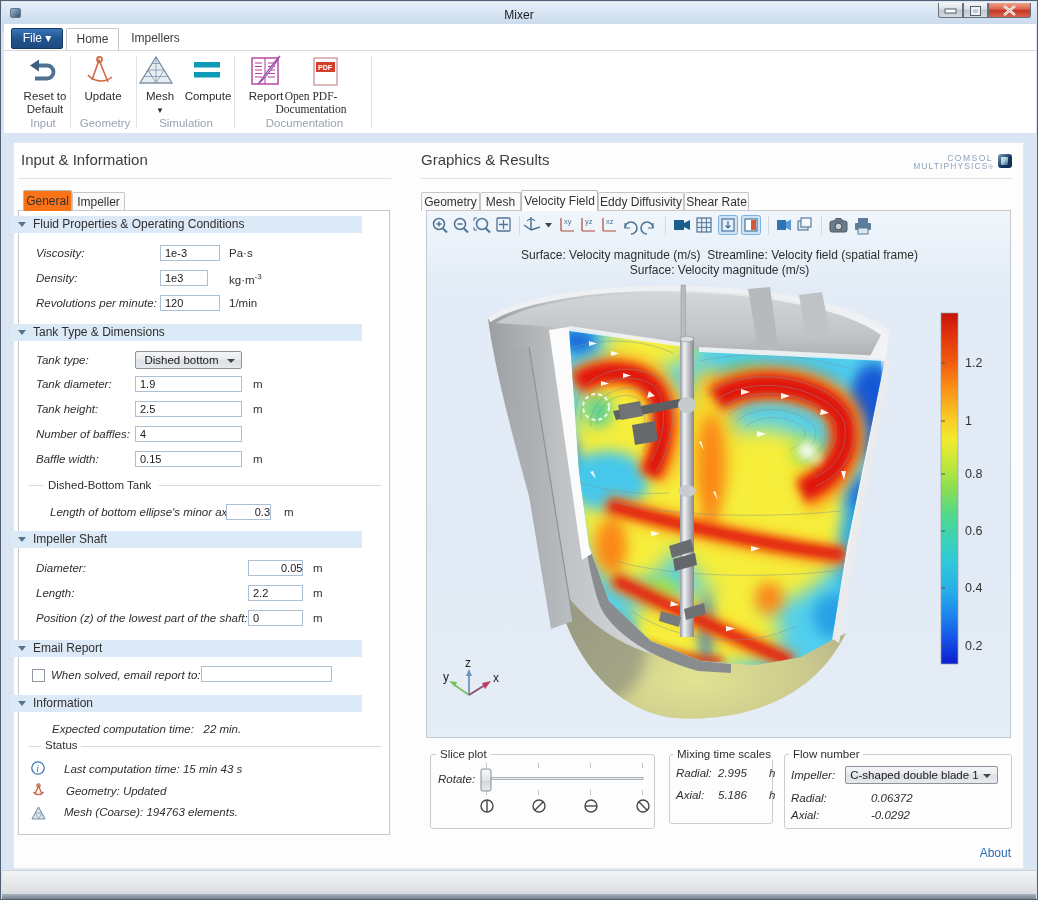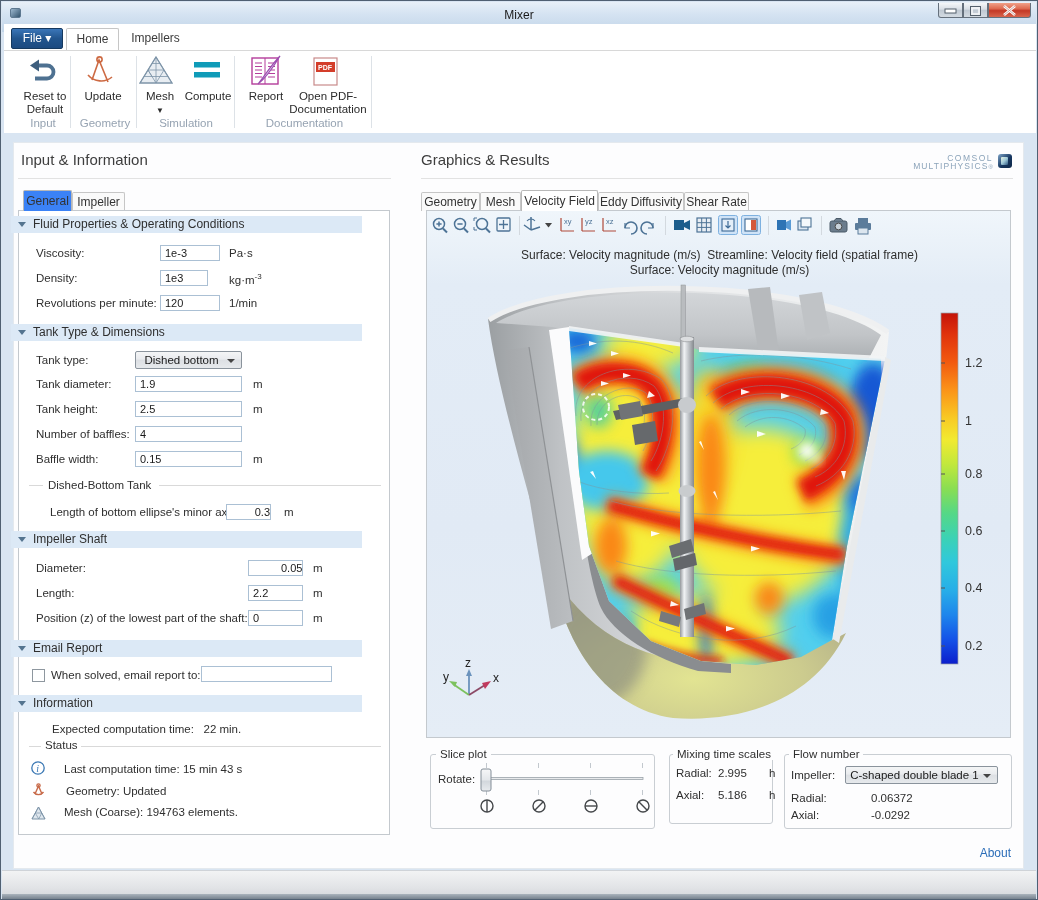--- a/index.html
+++ b/index.html
@@ -40,21 +40,21 @@
 .h1 { position:absolute; font-size:15px; color:#3e3e3e; }
 .hr { position:absolute; height:1px; background:#e2e2e2; }
 
 .ptab { position:absolute; font-size:12px; color:#333; text-align:center; }
 #lpanel { position:absolute; left:17px; top:209px; width:372px; height:625px;
   border:1px solid #c4c9ce; background:#fff; }
 .band { position:absolute; left:10px; width:351px; height:17px; background:#dce9f6;
   font-size:12px; color:#2f2f2f; line-height:17px; }
 .band .tri { display:inline-block; margin:0 7px 1px 7px; width:0; height:0;
   border-left:4px solid transparent; border-right:4px solid transparent; border-top:5px solid #54748f; }
-.lbl { position:absolute; font-size:11.5px; color:#2f2f2f; white-space:nowrap; }
+.lbl { position:absolute; font-size:11.5px; color:#2f2f2f; white-space:nowrap;font-style:italic; }
 .inp { position:absolute; border:1px solid #abc0d4; background:#fff; font-size:11px; color:#1a1a1a;
   padding:1px 0 0 4px; height:16px; }
 .unit { position:absolute; font-size:11.5px; color:#2f2f2f; }
 .combo { position:absolute; height:18px; border:1px solid #8a939c; border-radius:2px;
   background:linear-gradient(180deg,#f4f5f6 0%,#e9ebee 45%,#dcdfe3 50%,#e6e9ec 100%);
   font-size:11.5px; color:#1a1a1a; text-align:center; padding-right:14px; }
 .combo .arr { position:absolute; right:6px; top:7px; width:0; height:0;
   border-left:4px solid transparent; border-right:4px solid transparent; border-top:4px solid #444; }
 .grp { position:absolute; font-size:11.5px; color:#2f2f2f; }
 .gline { position:absolute; height:1px; background:#d9d9d9; }
@@ -125,40 +125,40 @@
         <rect x="310" y="4" width="23" height="27" fill="#fff" stroke="#c98a8a" stroke-width="1.2"></rect>
         <rect x="312" y="8" width="19" height="10" fill="#d43d2a"></rect>
         <text x="314" y="16" font-size="7" fill="#fff" font-family="Liberation Sans,sans-serif" font-weight="bold">PDF</text>
       </g>
     </svg>
     <div class="rlabel" style="left:12px;top:66px;width:58px;">Reset to<br>Default</div>
     <div class="rlabel" style="left:70px;top:66px;width:58px;">Update</div>
     <div class="rlabel" style="left:128px;top:66px;width:56px;">Mesh<br><span style="font-size:8px;">▼</span></div>
     <div class="rlabel" style="left:176px;top:66px;width:56px;">Compute</div>
     <div class="rlabel" style="left:234px;top:66px;width:56px;">Report</div>
-    <div class="rlabel" style="left:280px;top:66px;width:88px;">Open PDF-<br>Documentation</div>
+    <div class="rlabel" style="left:263px;top:66px;width:88px;font-family:Liberation Serif, serif;">Open PDF-<br>Documentation</div>
     <div class="rsep" style="left:66px;"></div>
     <div class="rsep" style="left:132px;"></div>
     <div class="rsep" style="left:230px;"></div>
     <div class="rsep" style="left:367px;"></div>
     <div class="rgroup" style="left:12px;width:54px;">Input</div>
     <div class="rgroup" style="left:70px;width:62px;">Geometry</div>
     <div class="rgroup" style="left:134px;width:96px;">Simulation</div>
     <div class="rgroup" style="left:234px;width:133px;">Documentation</div>
   </div>
   <div id="content"></div>
   <div class="h1" style="left:20px;top:150px;">Input &amp; Information</div>
   <div class="h1" style="left:420px;top:150px;">Graphics &amp; Results</div>
   <div style="position:absolute;left:820px;top:153px;width:172px;text-align:right;font-size:8.5px;letter-spacing:1.5px;color:#8ca4ba;line-height:8px;">COMSOL<br><span style="letter-spacing:1.1px;">MULTIPHYSICS<span style="font-size:6px;letter-spacing:0;">®</span></span></div>
   <div style="position:absolute;left:997px;top:153px;width:14px;height:14px;border-radius:3px;background:linear-gradient(135deg,#7ea4c8 0%,#16365f 55%,#0d2748 100%);"></div>
   <div style="position:absolute;left:1000px;top:156px;width:7px;height:8px;border-radius:1px;background:linear-gradient(135deg,#e8f2e0 0%,#9ec8d8 50%,#2a5580 100%);"></div>
   <div class="hr" style="left:17px;top:177px;width:373px;"></div>
   <div class="hr" style="left:420px;top:177px;width:592px;"></div>
 
-  <div class="ptab" style="left:22px;top:189px;width:49px;height:21px;line-height:20px;background:#3b82f6;border:1px solid #b8b8b8;border-bottom:none;border-radius:2px 2px 0 0;z-index:3;">General</div>
+  <div class="ptab" style="left:22px;top:189px;width:49px;height:21px;line-height:20px;background:#f97316;border:1px solid #b8b8b8;border-bottom:none;border-radius:2px 2px 0 0;z-index:3;">General</div>
   <div class="ptab" style="left:71px;top:191px;width:53px;height:19px;line-height:18px;background:#fafafa;border:1px solid #c6c6c6;border-bottom:none;border-radius:2px 2px 0 0;">Impeller</div>
   <div id="lpanel"></div>
 
   <div class="band" style="top:215px;"><span class="tri"></span>Fluid Properties &amp; Operating Conditions</div>
   <div class="band" style="top:323px;"><span class="tri"></span>Tank Type &amp; Dimensions</div>
   <div class="band" style="top:530px;"><span class="tri"></span>Impeller Shaft</div>
   <div class="band" style="top:639px;"><span class="tri"></span>Email Report</div>
   <div class="band" style="top:694px;"><span class="tri"></span>Information</div>
 
   <div class="lbl" style="left:35px;top:246px;">Viscosity:</div>

